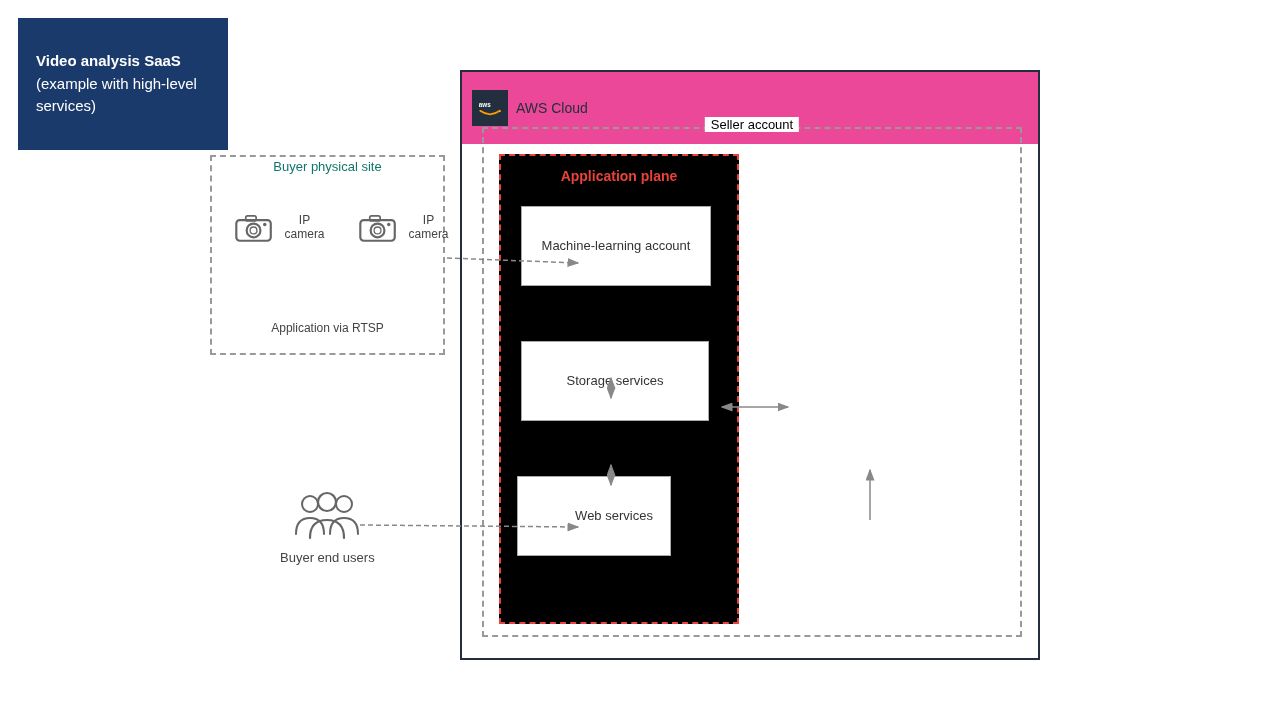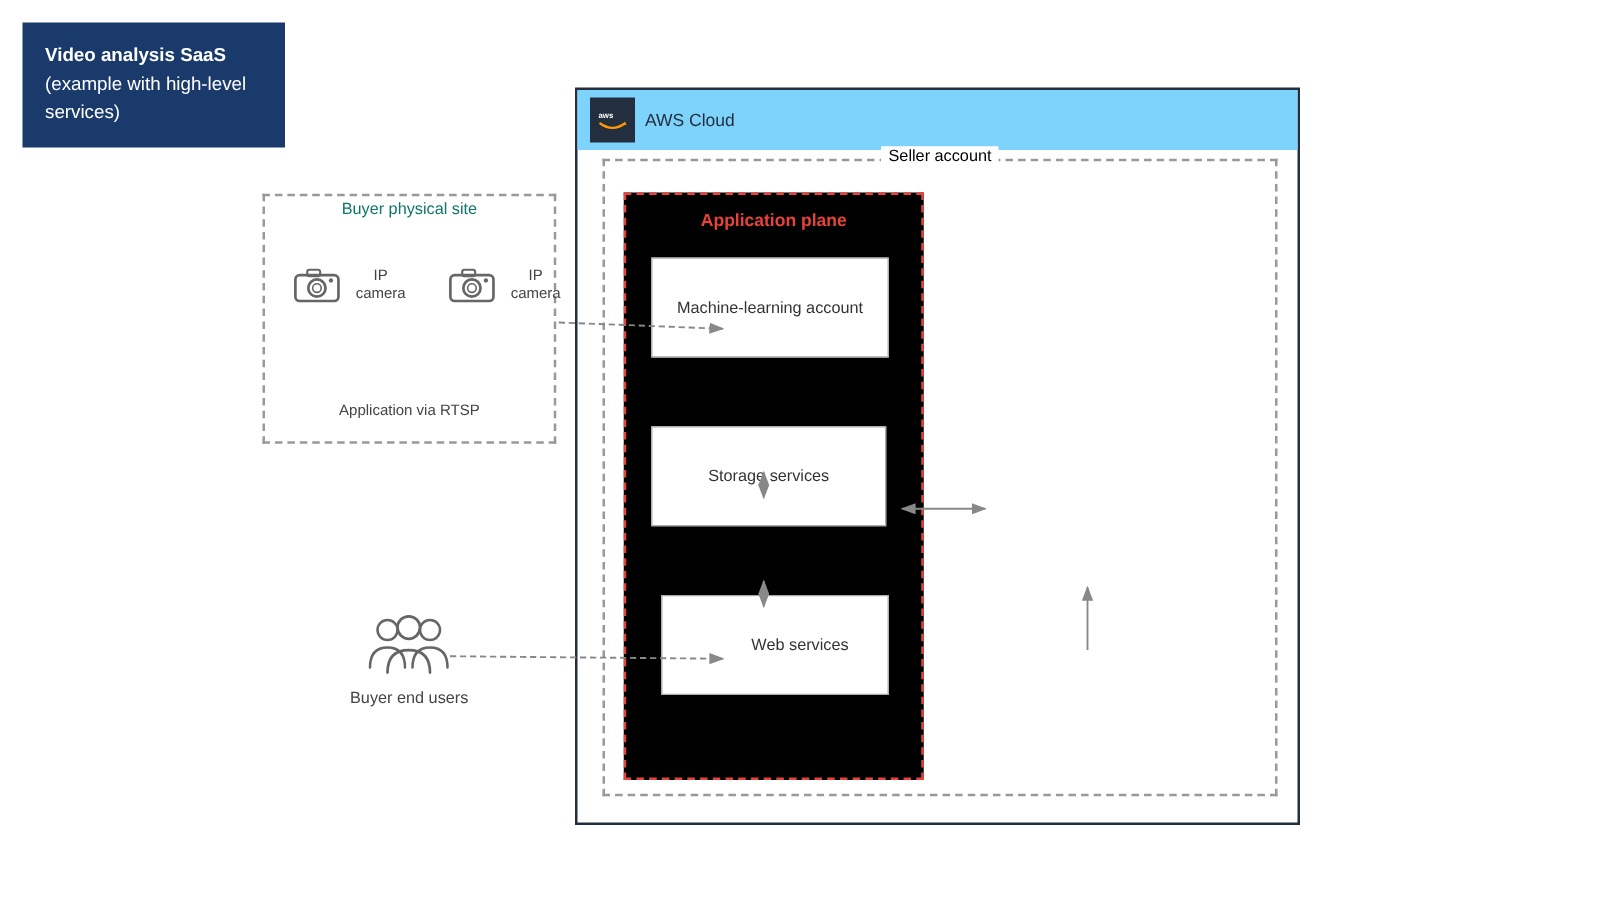--- a/index.html
+++ b/index.html
@@ -14,21 +14,21 @@
     }
 
     
     .title-box {
       position: absolute;
       top: 18px;
       left: 18px;
       width: 210px;
       background: #1a3a6b;
       color: #fff;
-      padding: 16px 18px;
+      padding: 32px 18px;
       font-size: 15px;
       line-height: 1.5;
     }
     .title-box strong {
       font-weight: bold;
     }
 
     
     .aws-cloud {
       position: absolute;
@@ -36,23 +36,23 @@
       left: 460px;
       width: 580px;
       height: 590px;
       border: 2px solid #232f3e;
       background: #fff;
     }
 
     .aws-header {
       display: flex;
       align-items: center;
-      padding: 6px 10px;
+      padding: 18px 10px;
       gap: 8px;
-      background: #7dd3fc;
+      background: #ec4899;
     }
 
     .aws-logo {
       width: 36px;
       height: 36px;
       background: #232f3e;
       display: flex;
       align-items: center;
       justify-content: center;
       flex-shrink: 0;
@@ -163,22 +163,22 @@
       top: 185px;
       left: 20px;
       width: 188px;
       height: 80px;
       text-align: right;
     }
 
     
     .web-box {
       top: 320px;
-      left: 28px;
-      width: 182px;
+      left: 16px;
+      width: 154px;
       height: 80px;
       padding-left: 48px;
     }
 
     
     .billing-box {
       top: 95px;
       left: 20px;
       width: 190px;
       height: 90px;

